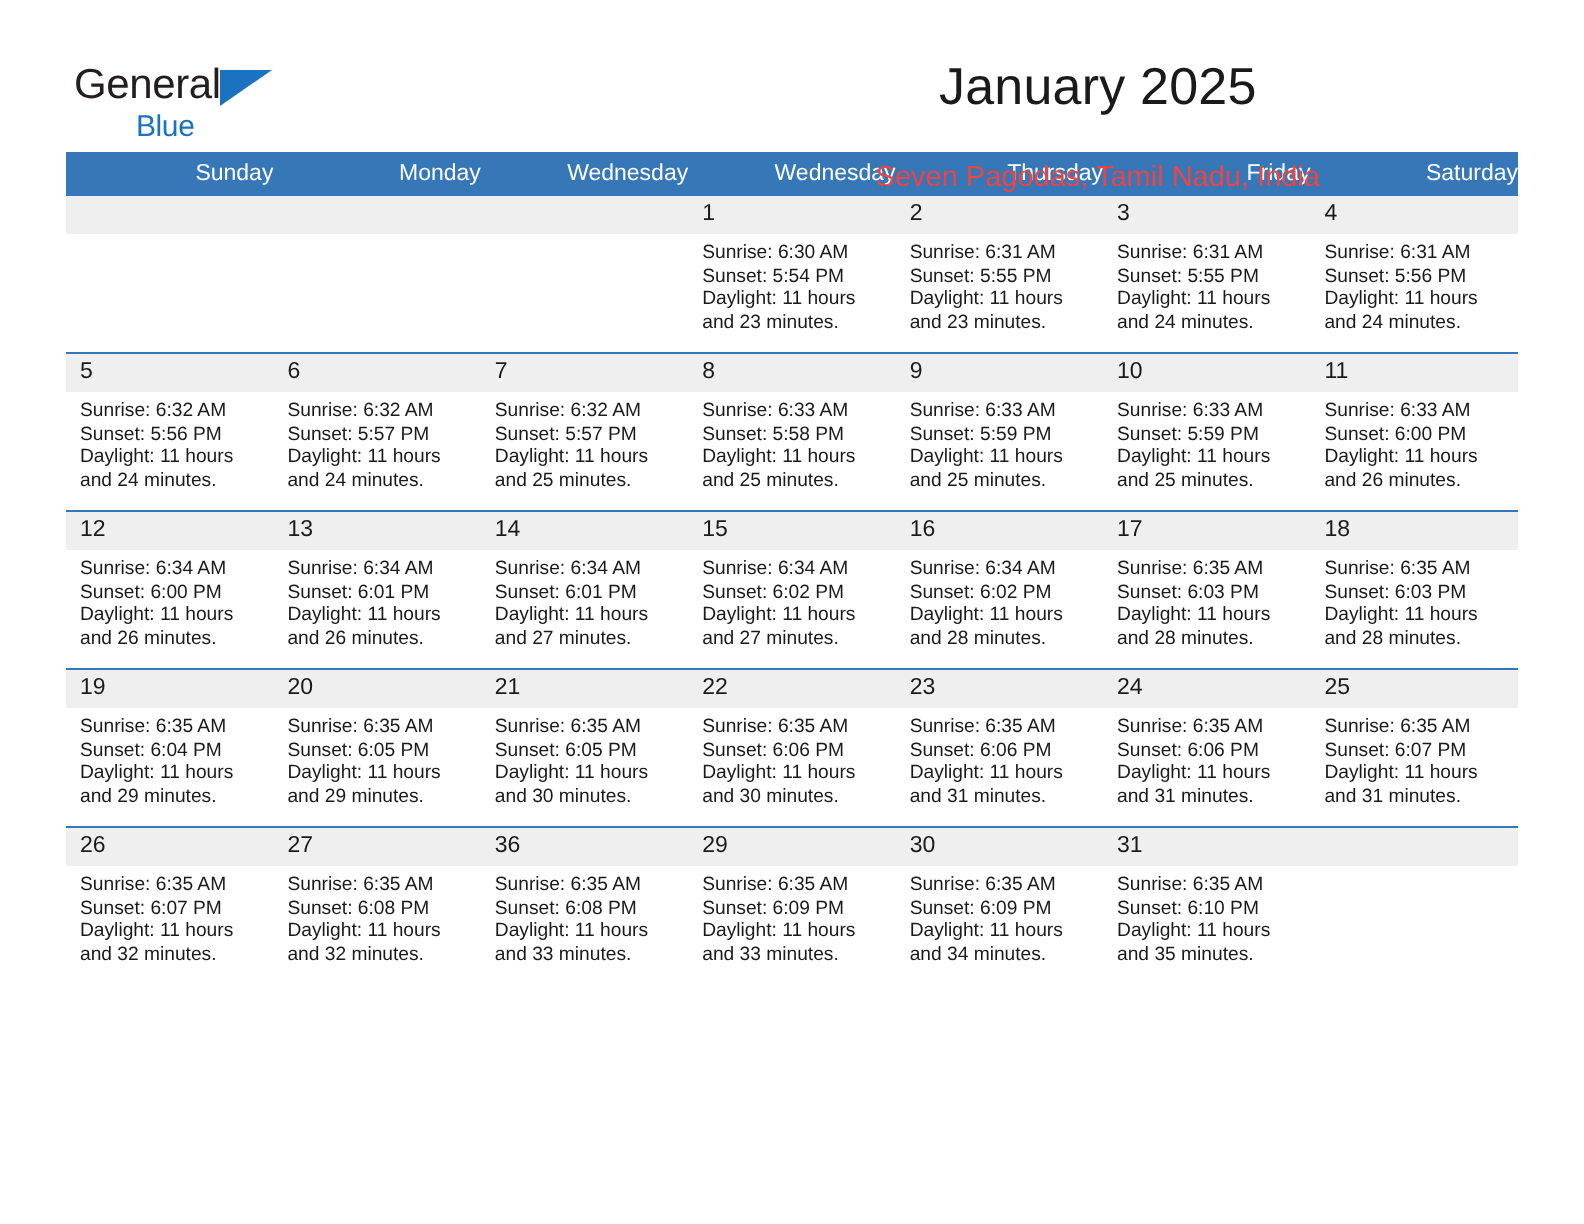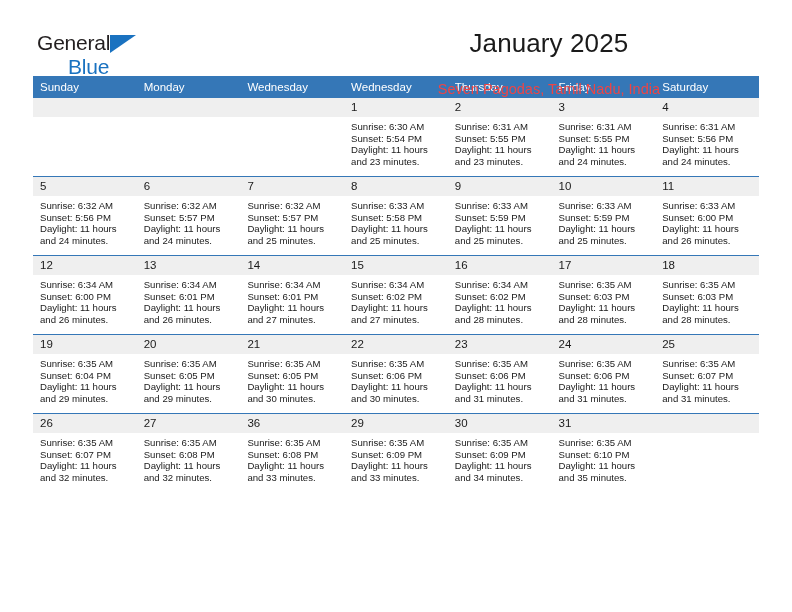--- a/index.html
+++ b/index.html
@@ -47,21 +47,21 @@
     position: absolute;
     left: 73px;
     top: 3px;
     width: 0;
     height: 0;
     border-left: 26px solid #1a72c0;
     border-bottom: 18px solid transparent;
   }
   .brand-row2 {
     display: block;
-    font-size: 21px;
+    font-size: 15px;
     color: #1a72c0;
     margin-left: 31px;
     margin-top: 1px;
     letter-spacing: -0.2px;
   }
   .title-block {
     position: absolute;
     right: 0;
     top: 28px;
     text-align: center;
@@ -82,21 +82,21 @@
   .calendar {
     width: 726px;
     border-collapse: collapse;
     table-layout: fixed;
   }
   .calendar th {
     background: #3577b7;
     color: #ffffff;
     font-size: 11.5px;
     font-weight: normal;
-    text-align: left;
+    text-align: right;
     padding: 5px 0 5px 7px;
     height: 11px;
     border: none;
   }
   .calendar td {
     width: 103.71px;
     vertical-align: top;
     padding: 0;
     border: none;
     border-top: 1px solid #3577b7;

